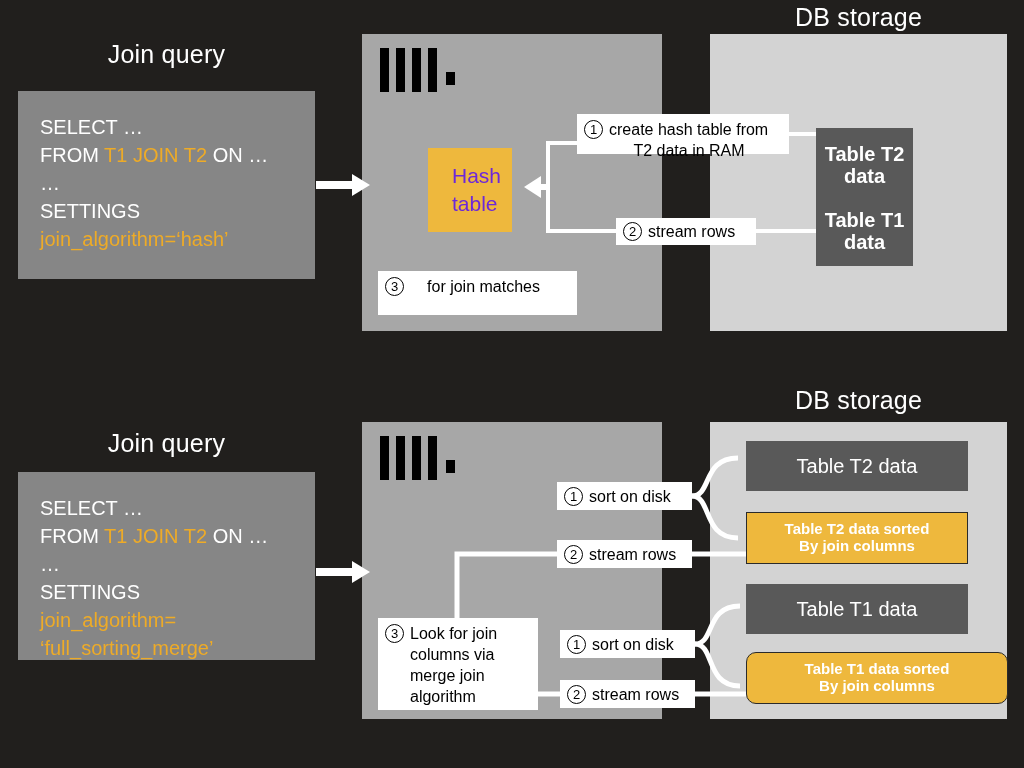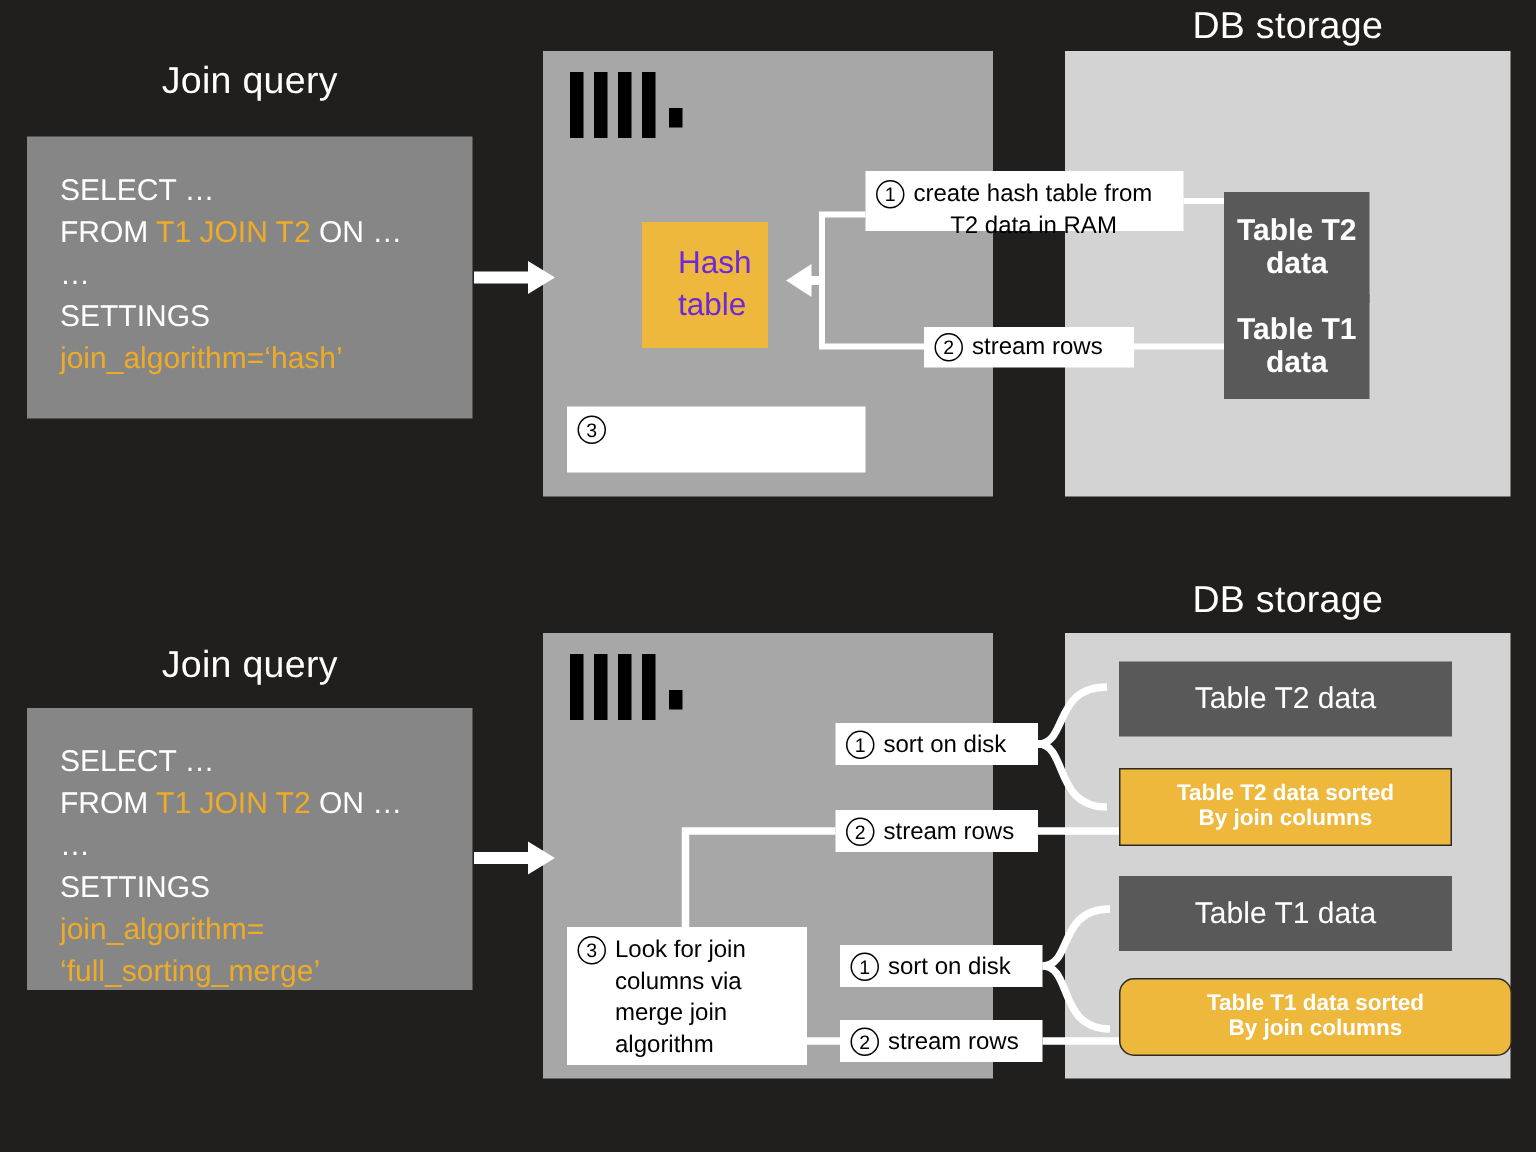--- a/index.html
+++ b/index.html
@@ -163,20 +163,21 @@
   </div>
 
   <div class="abs callout" style="left:616px;top:218px;width:140px;height:27px;">
     <span class="num">2</span>
     <span class="txt">stream rows</span>
   </div>
 
   <div class="abs callout top-align" style="left:378px;top:271px;width:199px;height:44px;">
     <span class="num">3</span>
     <span class="txt">
+      <span style="display:block;margin-left:-26px;text-align:center;width:199px;">for join matches</span>
     </span>
   </div>
 
   <div class="abs heading" style="left:18px;top:429px;width:297px;">Join query</div>
 
   <div class="abs heading" style="left:710px;top:386px;width:297px;">DB storage</div>
 
   <div class="abs query-box" style="left:18px;top:472px;width:297px;height:188px;">
     <div class="q-line"><span class="kw">SELECT …</span></div>
     <div class="q-line"><span class="kw">FROM </span><span class="tok">T1 JOIN T2</span><span class="kw"> ON …</span></div>

